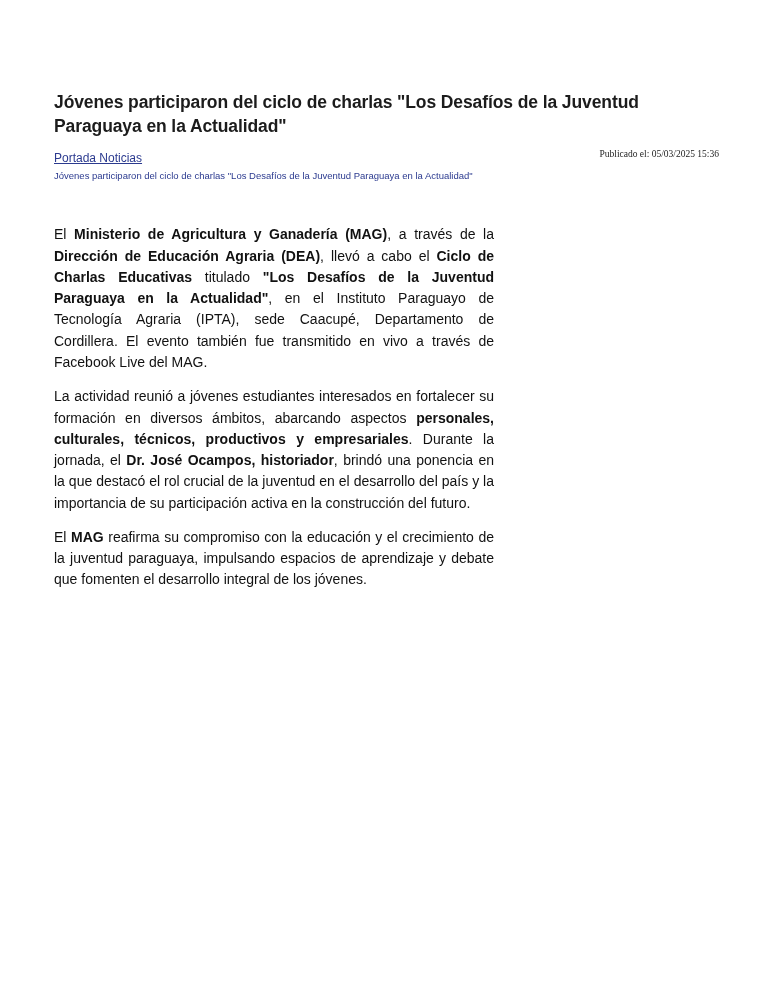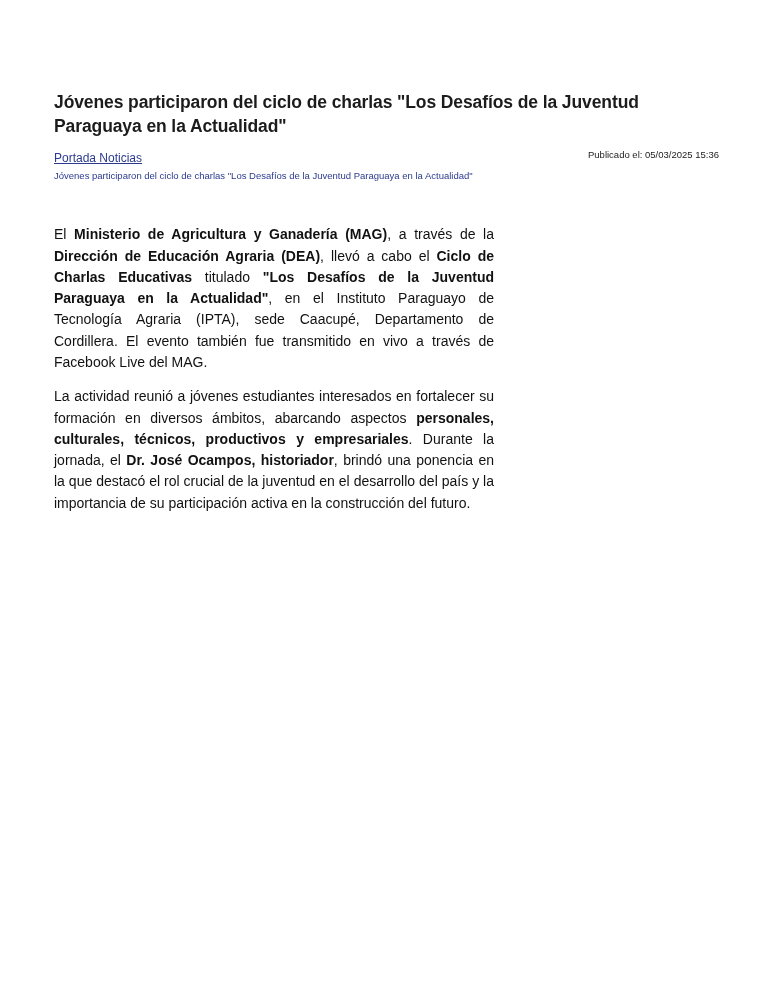--- a/index.html
+++ b/index.html
@@ -53,20 +53,21 @@
     color: #2b3a8f;
     line-height: 1.45;
     margin-top: 1px;
     max-width: 425px;
   }
   .published {
     font-size: 9.5px;
     color: #1c1c1c;
     white-space: nowrap;
     padding-top: 1px;
+    font-family: Liberation Serif, serif;
   }
   .article {
     margin-top: 42px;
     max-width: 440px;
   }
   .article p {
     font-size: 14px;
     line-height: 1.52;
     text-align: justify;
     margin: 0 0 13px 0;
@@ -91,15 +92,16 @@
     <div class="breadcrumb-block">
       <a class="breadcrumb-link">Portada Noticias</a>
       <div class="breadcrumb-sub">Jóvenes participaron del ciclo de charlas "Los Desafíos de la Juventud Paraguaya en la Actualidad"</div>
     </div>
     <div class="published">Publicado el: 05/03/2025 15:36</div>
   </div>
 
   <div class="article">
     <p><span>El </span><b>Ministerio de Agricultura y Ganadería (MAG)</b><span>, a través de la </span><b>Dirección de Educación Agraria (DEA)</b><span>, llevó a cabo el </span><b>Ciclo de Charlas Educativas</b><span> titulado </span><b>"Los Desafíos de la Juventud Paraguaya en la Actualidad"</b><span>, en el Instituto Paraguayo de Tecnología Agraria (IPTA), sede Caacupé, Departamento de Cordillera. El evento también fue transmitido en vivo a través de Facebook Live del MAG.</span></p>
     <p><span>La actividad reunió a jóvenes estudiantes interesados en fortalecer su formación en diversos ámbitos, abarcando aspectos </span><b>personales, culturales, técnicos, productivos y empresariales</b><span>. Durante la jornada, el </span><b>Dr. José Ocampos, historiador</b><span>, brindó una ponencia en la que destacó el rol crucial de la juventud en el desarrollo del país y la importancia de su participación activa en la construcción del futuro.</span></p>
+    <p><span>El </span><b>MAG</b><span> reafirma su compromiso con la educación y el crecimiento de la juventud paraguaya, impulsando espacios de aprendizaje y debate que fomenten el desarrollo integral de los jóvenes.</span></p>
   </div>
 
 </div>
 
 </body></html>

